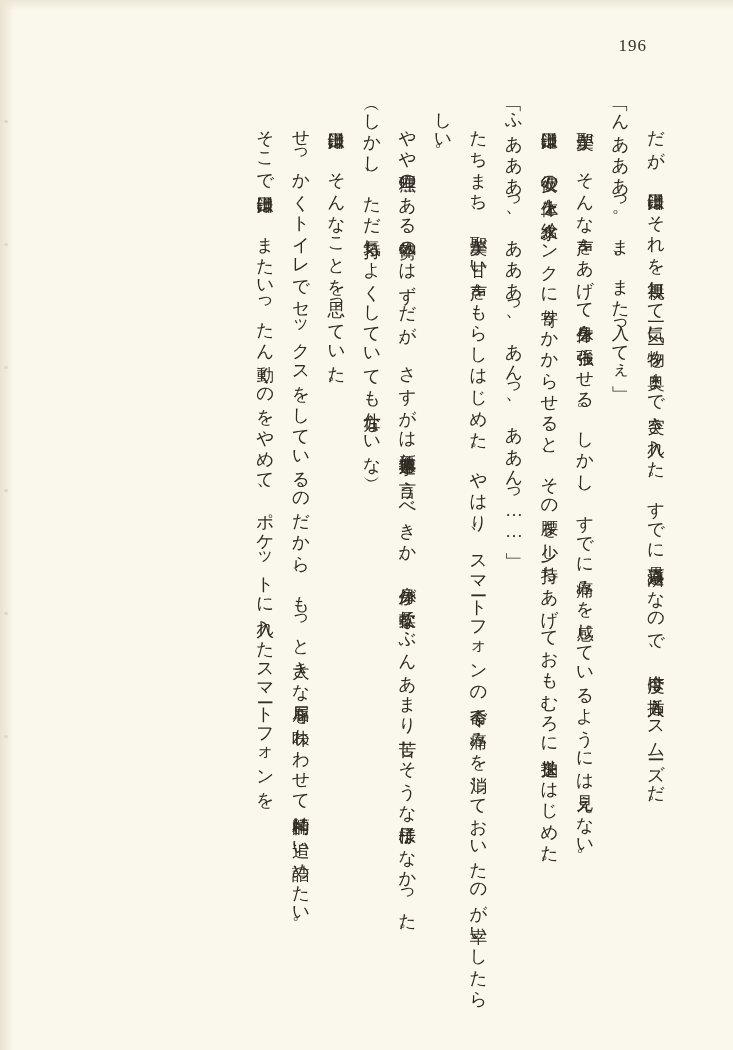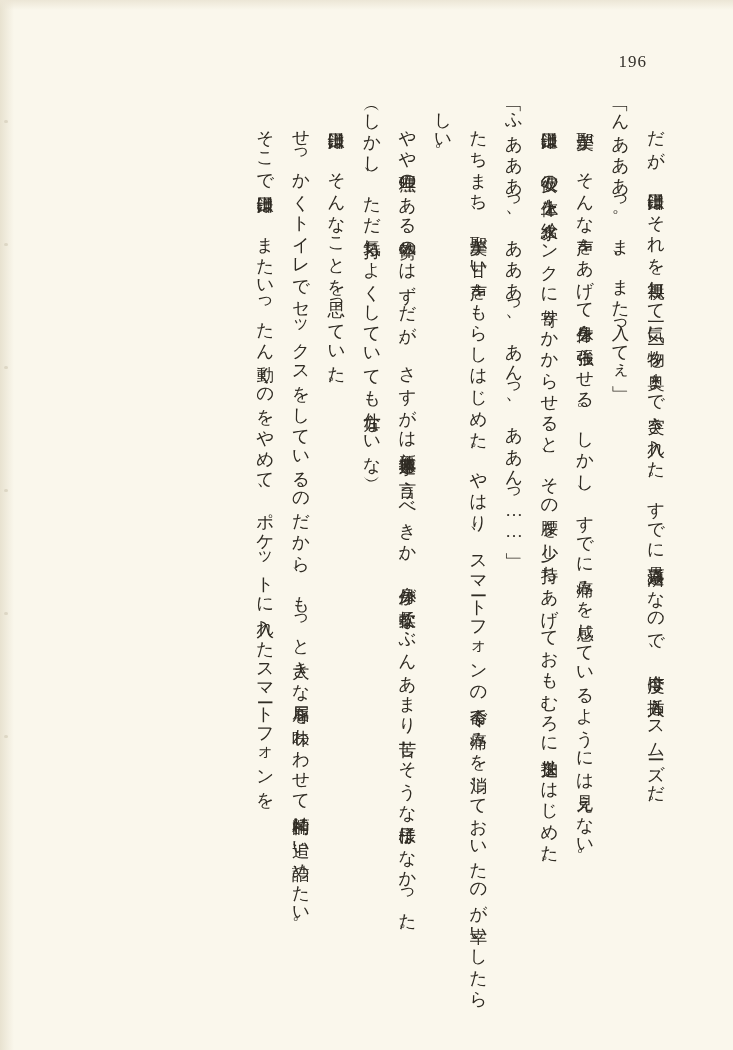--- a/index.html
+++ b/index.html
@@ -55,21 +55,21 @@
 
   .page {
     position: absolute;
     inset: 0;
     padding: 46px 58px 40px 44px;
     box-sizing: border-box;
   }
 
   .page-number {
     position: absolute;
-    top: 52px;
+    top: 36px;
     right: 86px;
     font-size: 17px;
     letter-spacing: 1px;
     color: #33302a;
   }
 
   .text-block {
     position: absolute;
     top: 100px;
     right: 60px;

